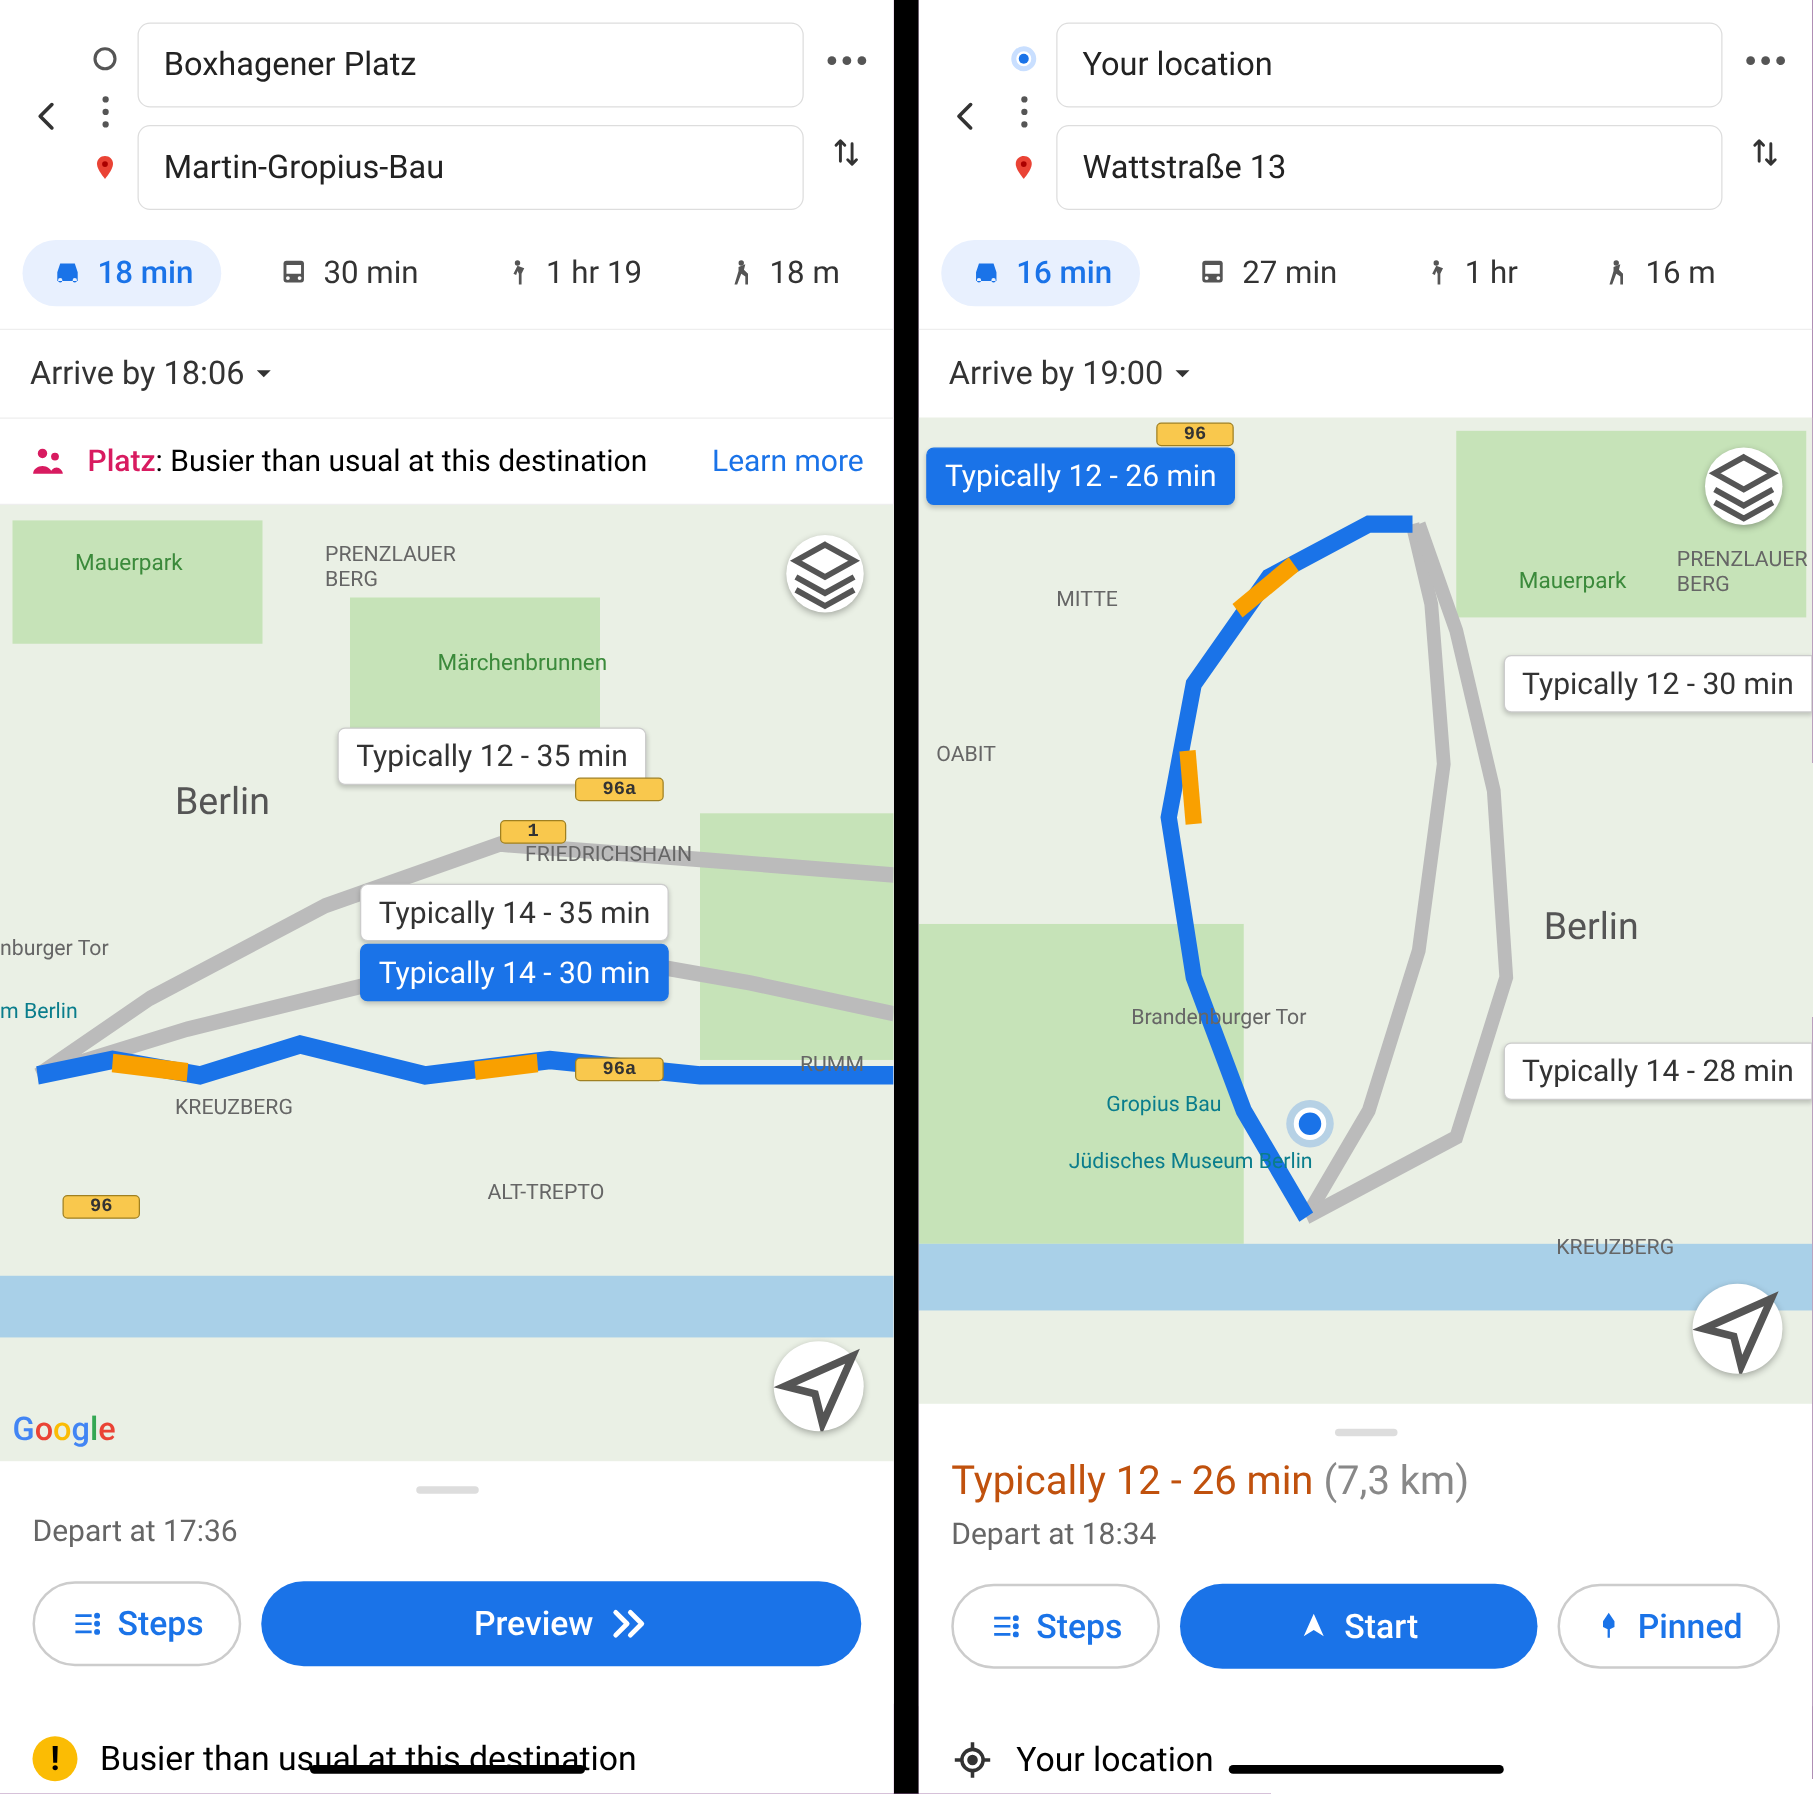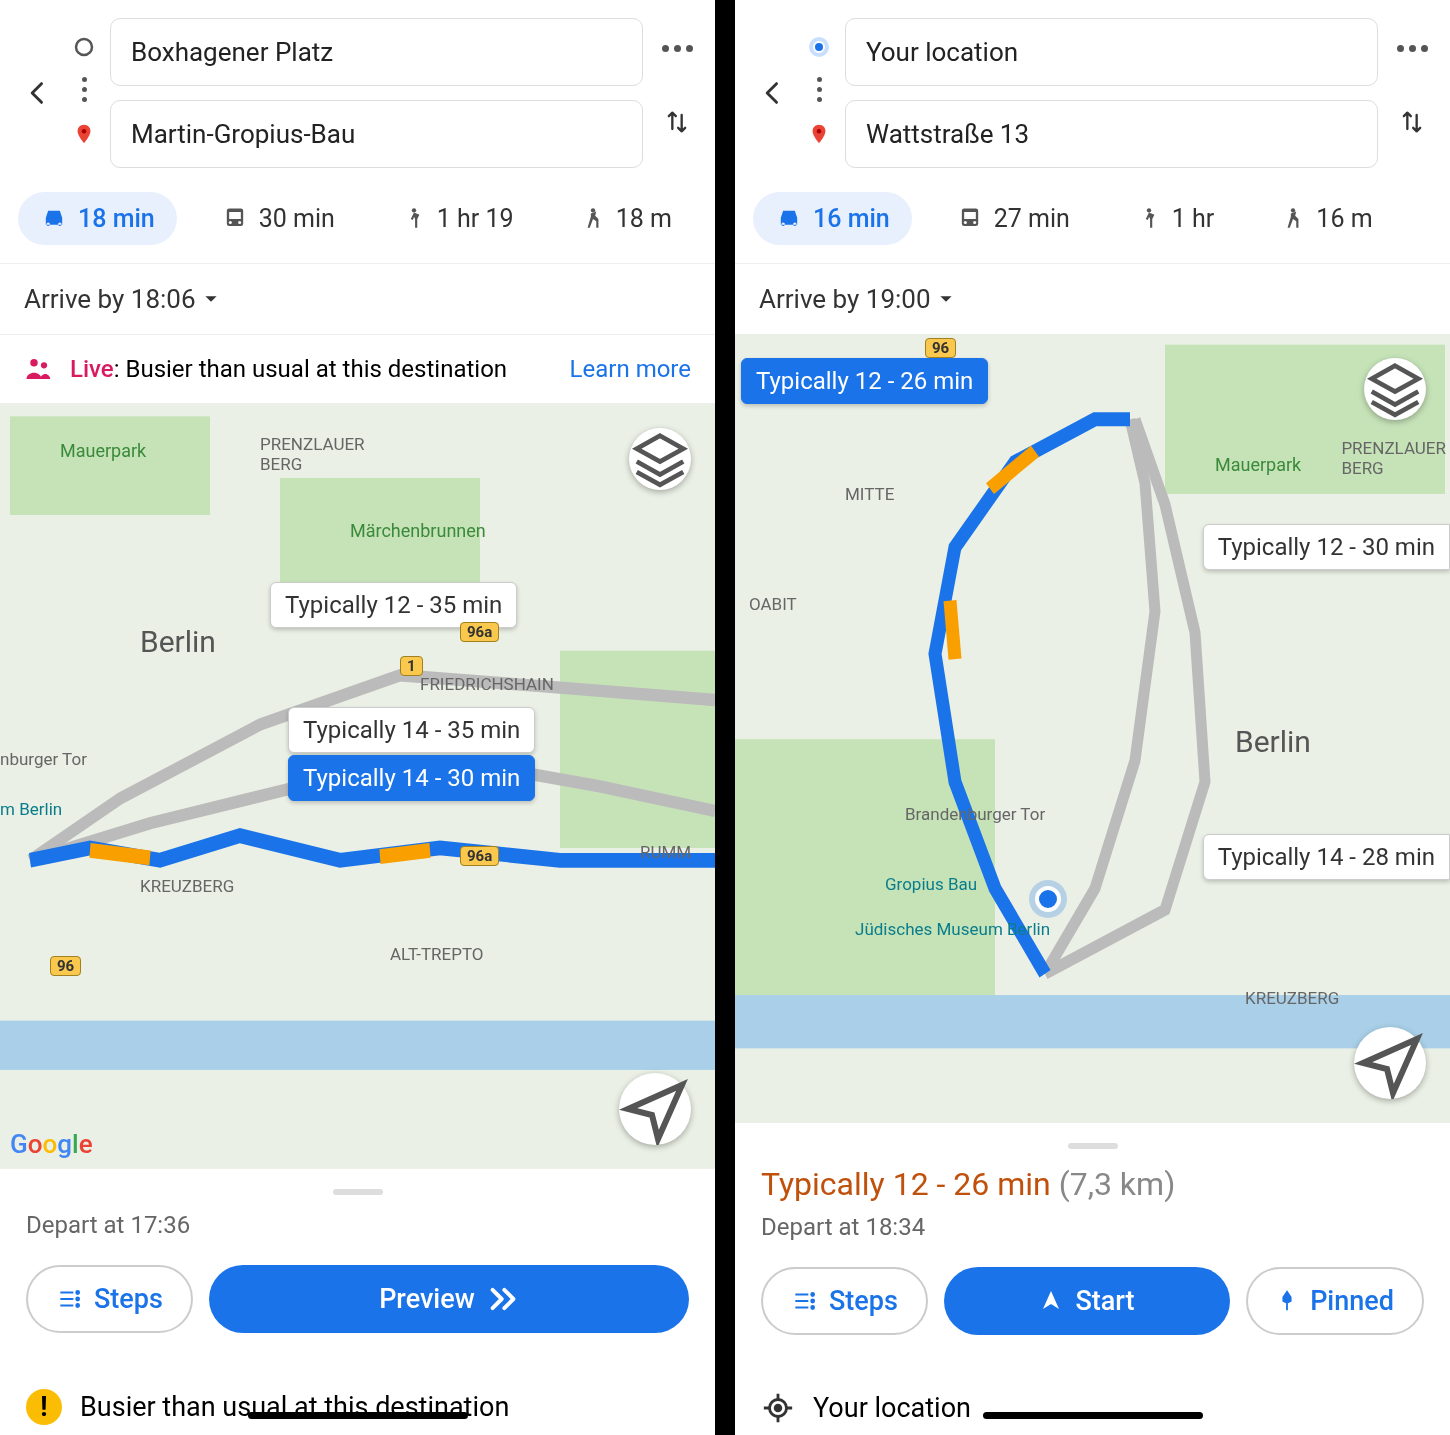--- a/index.html
+++ b/index.html
@@ -44,21 +44,21 @@
   .summary .dur{ color:#c0510d;}
   .summary .dist{ color:#888;}
   .depart{ font-size:24px; color:#666; margin-top:10px;}
   .actions{ display:flex; gap:16px; margin-top:26px;}
   .pill{ display:flex; align-items:center; gap:12px; padding:16px 28px; border-radius:40px; font-size:27px; font-weight:500;}
   .pill.outline{ border:2px solid #ccc; color:#1a73e8; background:#fff;}
   .pill.fill{ background:#1a73e8; color:#fff; flex:1; justify-content:center;}
   .bottomrow{ display:flex; align-items:center; gap:18px; padding:26px 26px 10px 26px; font-size:27px;}
   .warn-ic{ width:36px;height:36px;background:#fbbc04;border-radius:50%;display:flex;align-items:center;justify-content:center;font-weight:bold;color:#000;}
   .homebar{ position:absolute; bottom:16px; left:50%; transform:translateX(-50%); width:220px; height:7px; background:#000; border-radius:4px;}
-  .road-badge{position:absolute;background:#f9c84d;border:1px solid #a08020;border-radius:4px;padding:0 6px;font-size:15px;font-weight:bold;color:#333;}
+  .road-badge{position:absolute;background:#f9c84d;border:1px solid #a08020;border-radius:4px;padding:0 21px;font-size:15px;font-weight:bold;color:#333;font-family:Liberation Mono, monospace;}
   .city-label{position:absolute;font-size:30px;color:#555;font-weight:400;}
   .park-label{position:absolute;font-size:18px;color:#3b8a3b;}
   .place-label{position:absolute;font-size:17px;color:#666;}
   .bluedot{position:absolute;width:26px;height:26px;background:#1a73e8;border:4px solid #fff;border-radius:50%;box-shadow:0 0 0 6px rgba(26,115,232,.25);}
   svg.route-lines path{fill:none;}
 </style>
 </head>
 <body>
 
 <div class="wrap">
@@ -143,21 +143,21 @@
         <svg width="14" height="14" viewBox="0 0 10 10">
           <path d="M1 3l4 4 4-4" fill="#333"></path>
         </svg>
       </div>
     <div class="live-banner">
       <svg class="live-ic" width="30" height="30" viewBox="0 0 24 24" fill="#d81b60">
           <circle cx="8" cy="7" r="3"></circle>
           <circle cx="16" cy="9" r="2.5"></circle>
           <path d="M2 20c0-3 3-5 6-5s6 2 6 5M13 20c0-2 2-4 4-4s4 2 4 4"></path>
         </svg>
-      <div class="live-text"><span class="livelbl">Live</span><span>: Busier than usual at this destination</span></div>
+      <div class="live-text"><span class="livelbl">Platz</span><span>: Busier than usual at this destination</span></div>
       <div class="learn">Learn more</div>
     </div>
     <div class="map">
       <svg class="route-lines" viewBox="0 0 715 620" preserveAspectRatio="none">
         <rect width="715" height="620" fill="#eaf0e5"></rect>
 
         <rect x="10" y="10" width="200" height="80" fill="#c6e3b8"></rect>
         <rect x="280" y="60" width="200" height="120" fill="#c6e3b8"></rect>
         <rect x="560" y="200" width="160" height="160" fill="#c6e3b8"></rect>
         <rect x="0" y="500" width="720" height="40" fill="#a9d0e8"></rect>
@@ -332,21 +332,21 @@
         <path d="M220 305 L215 250" stroke="#f9a000" stroke-width="13"></path>
         <path d="M255 145 L300 110" stroke="#f9a000" stroke-width="13"></path>
       </svg>
       <div class="route-bubble primary" style="top:24px;left:6px;">Typically 12 - 26 min</div>
       <div class="route-bubble" style="top:190px;right:0;border-radius:6px 0 0 6px;">Typically 12 - 30 min</div>
       <div class="route-bubble" style="top:500px;right:0;border-radius:6px 0 0 6px;">Typically 14 - 28 min</div>
       <div class="city-label" style="top:390px;left:500px;">Berlin</div>
       <div class="park-label" style="top:120px;left:480px;">Mauerpark</div>
       <div class="place-label" style="top:104px;right:4px;white-space:pre;">PRENZLAUER
 BERG</div>
-      <div class="place-label" style="top:150px;left:110px;">MITTE</div>
+      <div class="place-label" style="top:136px;left:110px;">MITTE</div>
       <div class="place-label" style="top:260px;left:14px;">OABIT</div>
       <div class="place-label" style="top:470px;left:170px;">Brandenburger Tor</div>
       <div class="place-label" style="top:540px;left:150px;color:#0a7d8c;">Gropius Bau</div>
       <div class="place-label" style="top:585px;left:120px;color:#0a7d8c;">Jüdisches Museum Berlin</div>
       <div class="place-label" style="top:654px;left:510px;">KREUZBERG</div>
       <div class="road-badge" style="top:4px;left:190px;">96</div>
       <div class="pin-marker" style="top:40px;left:372px;">
         <svg width="44" height="56" viewBox="0 0 24 34">
             <path d="M12 0C6 0 2 4 2 10c0 7 10 20 10 20s10-13 10-20C22 4 18 0 12 0z" fill="#ea4335"></path>
             <circle cx="12" cy="10" r="4" fill="#a00"></circle>

